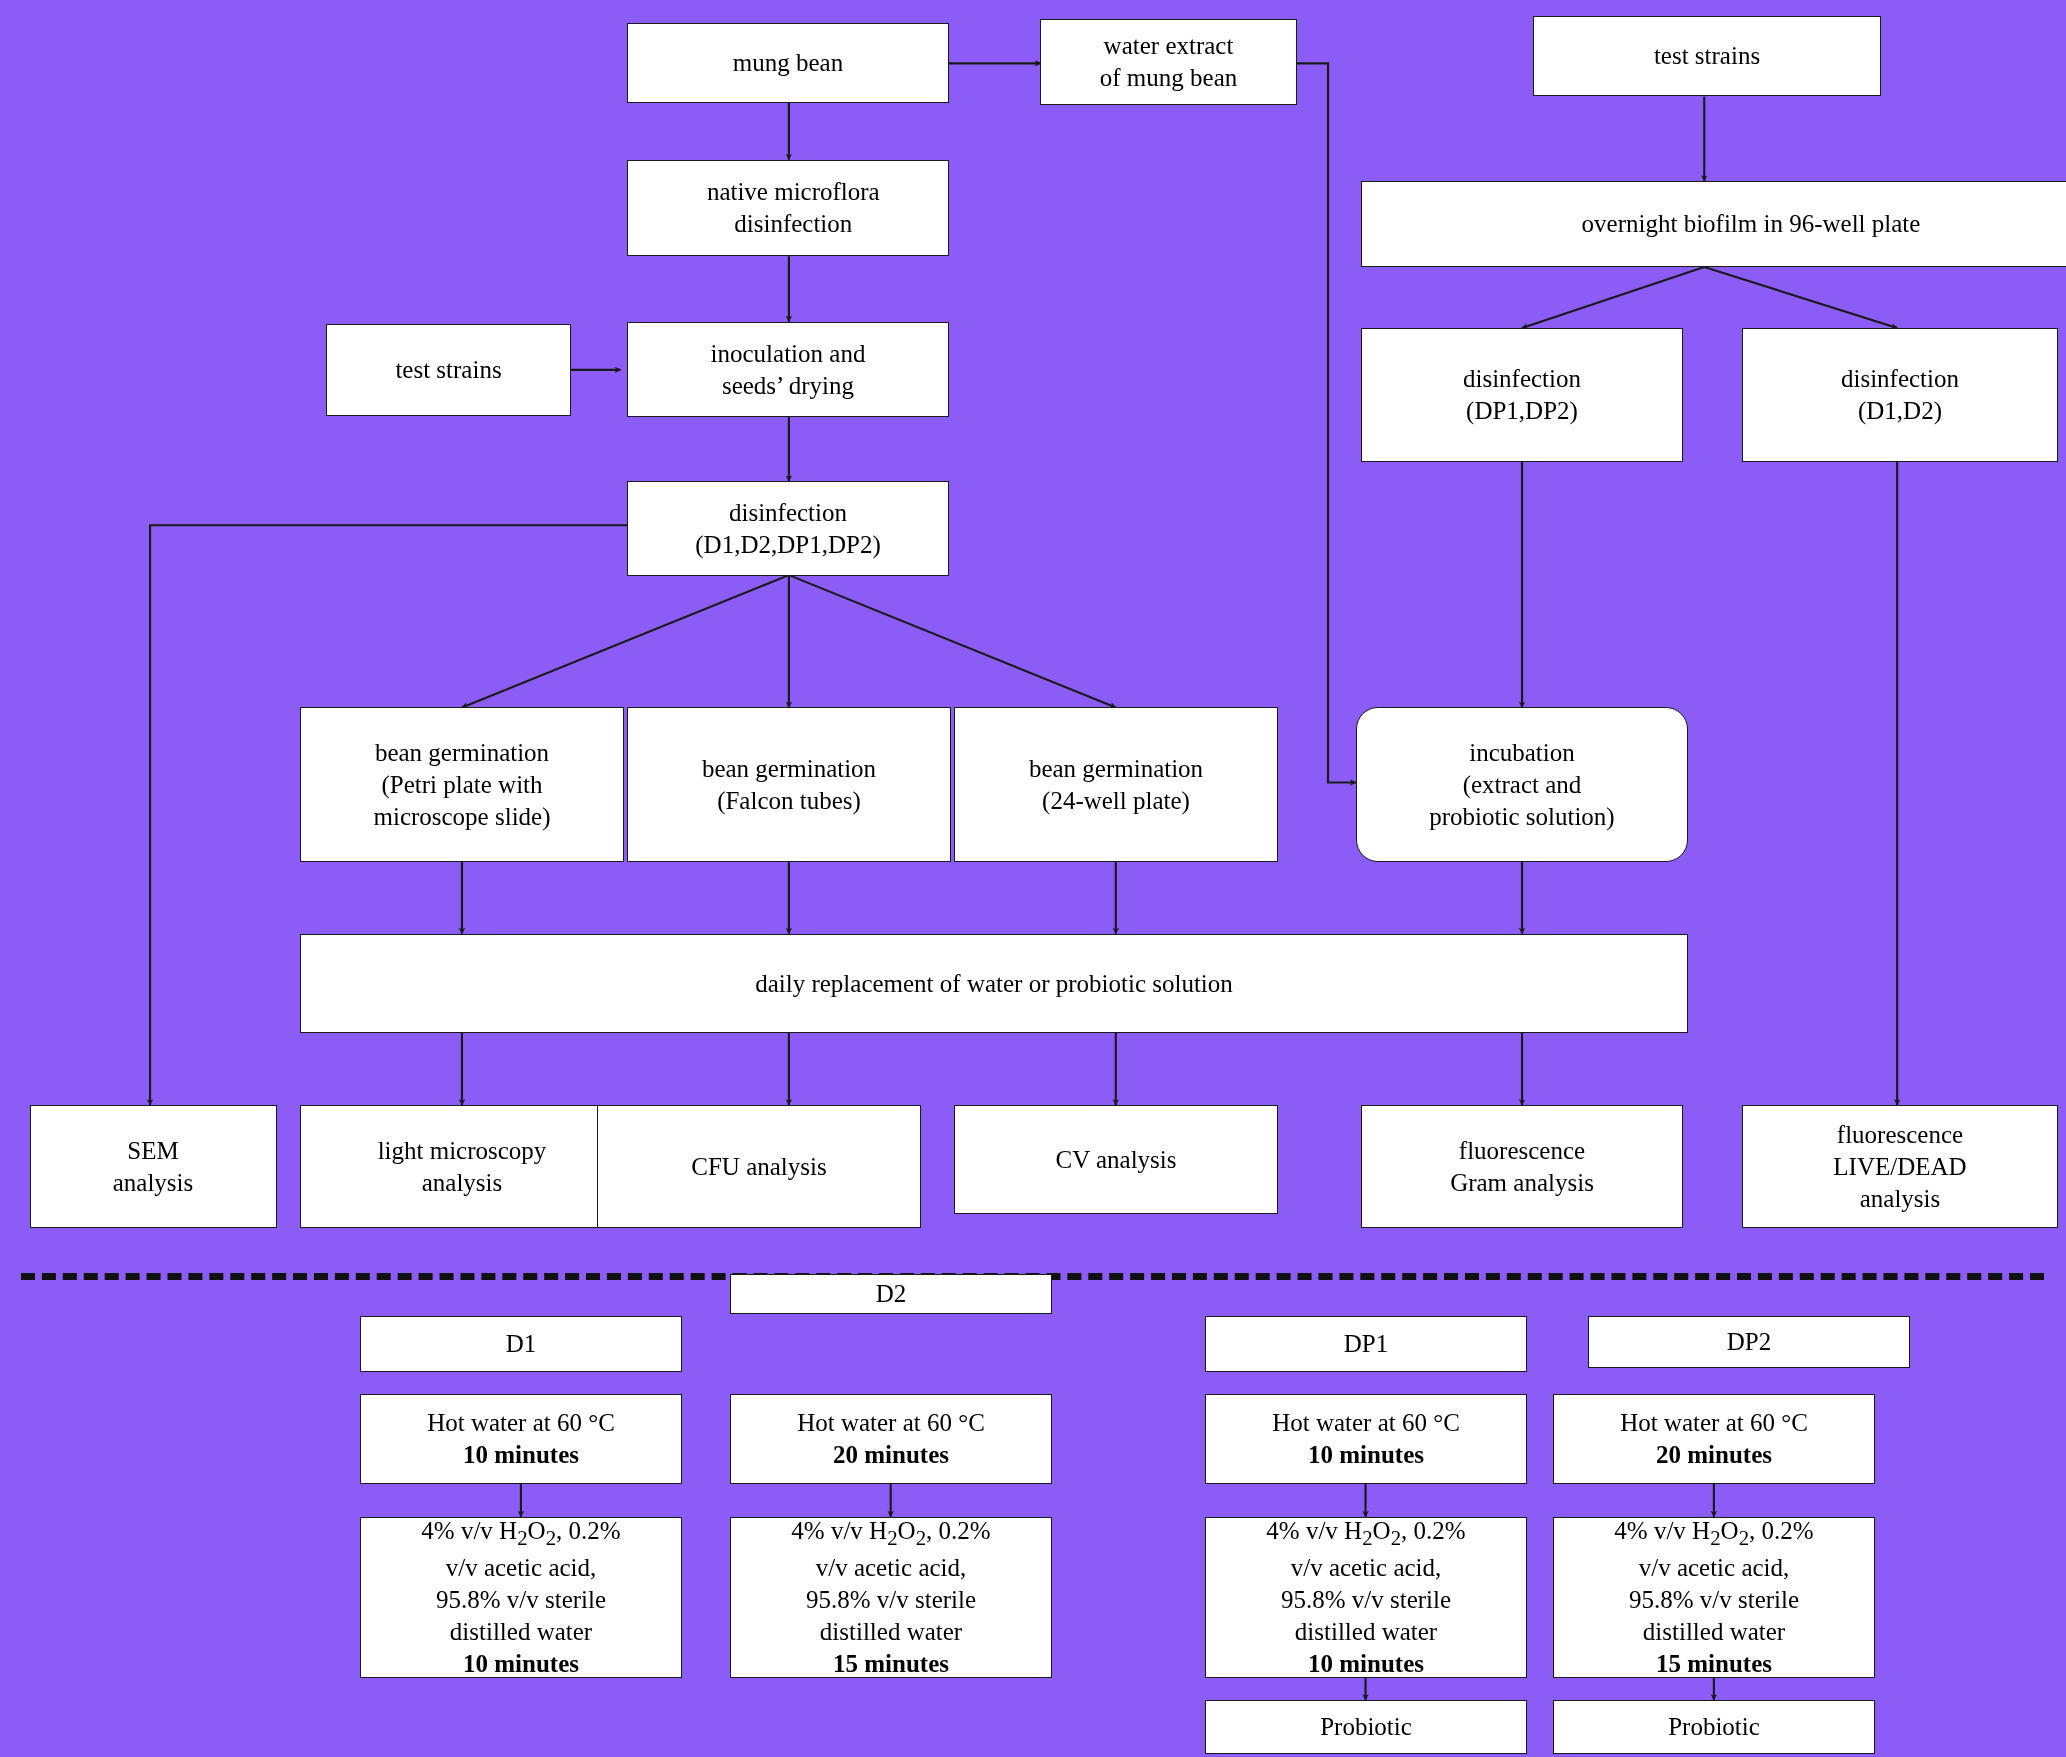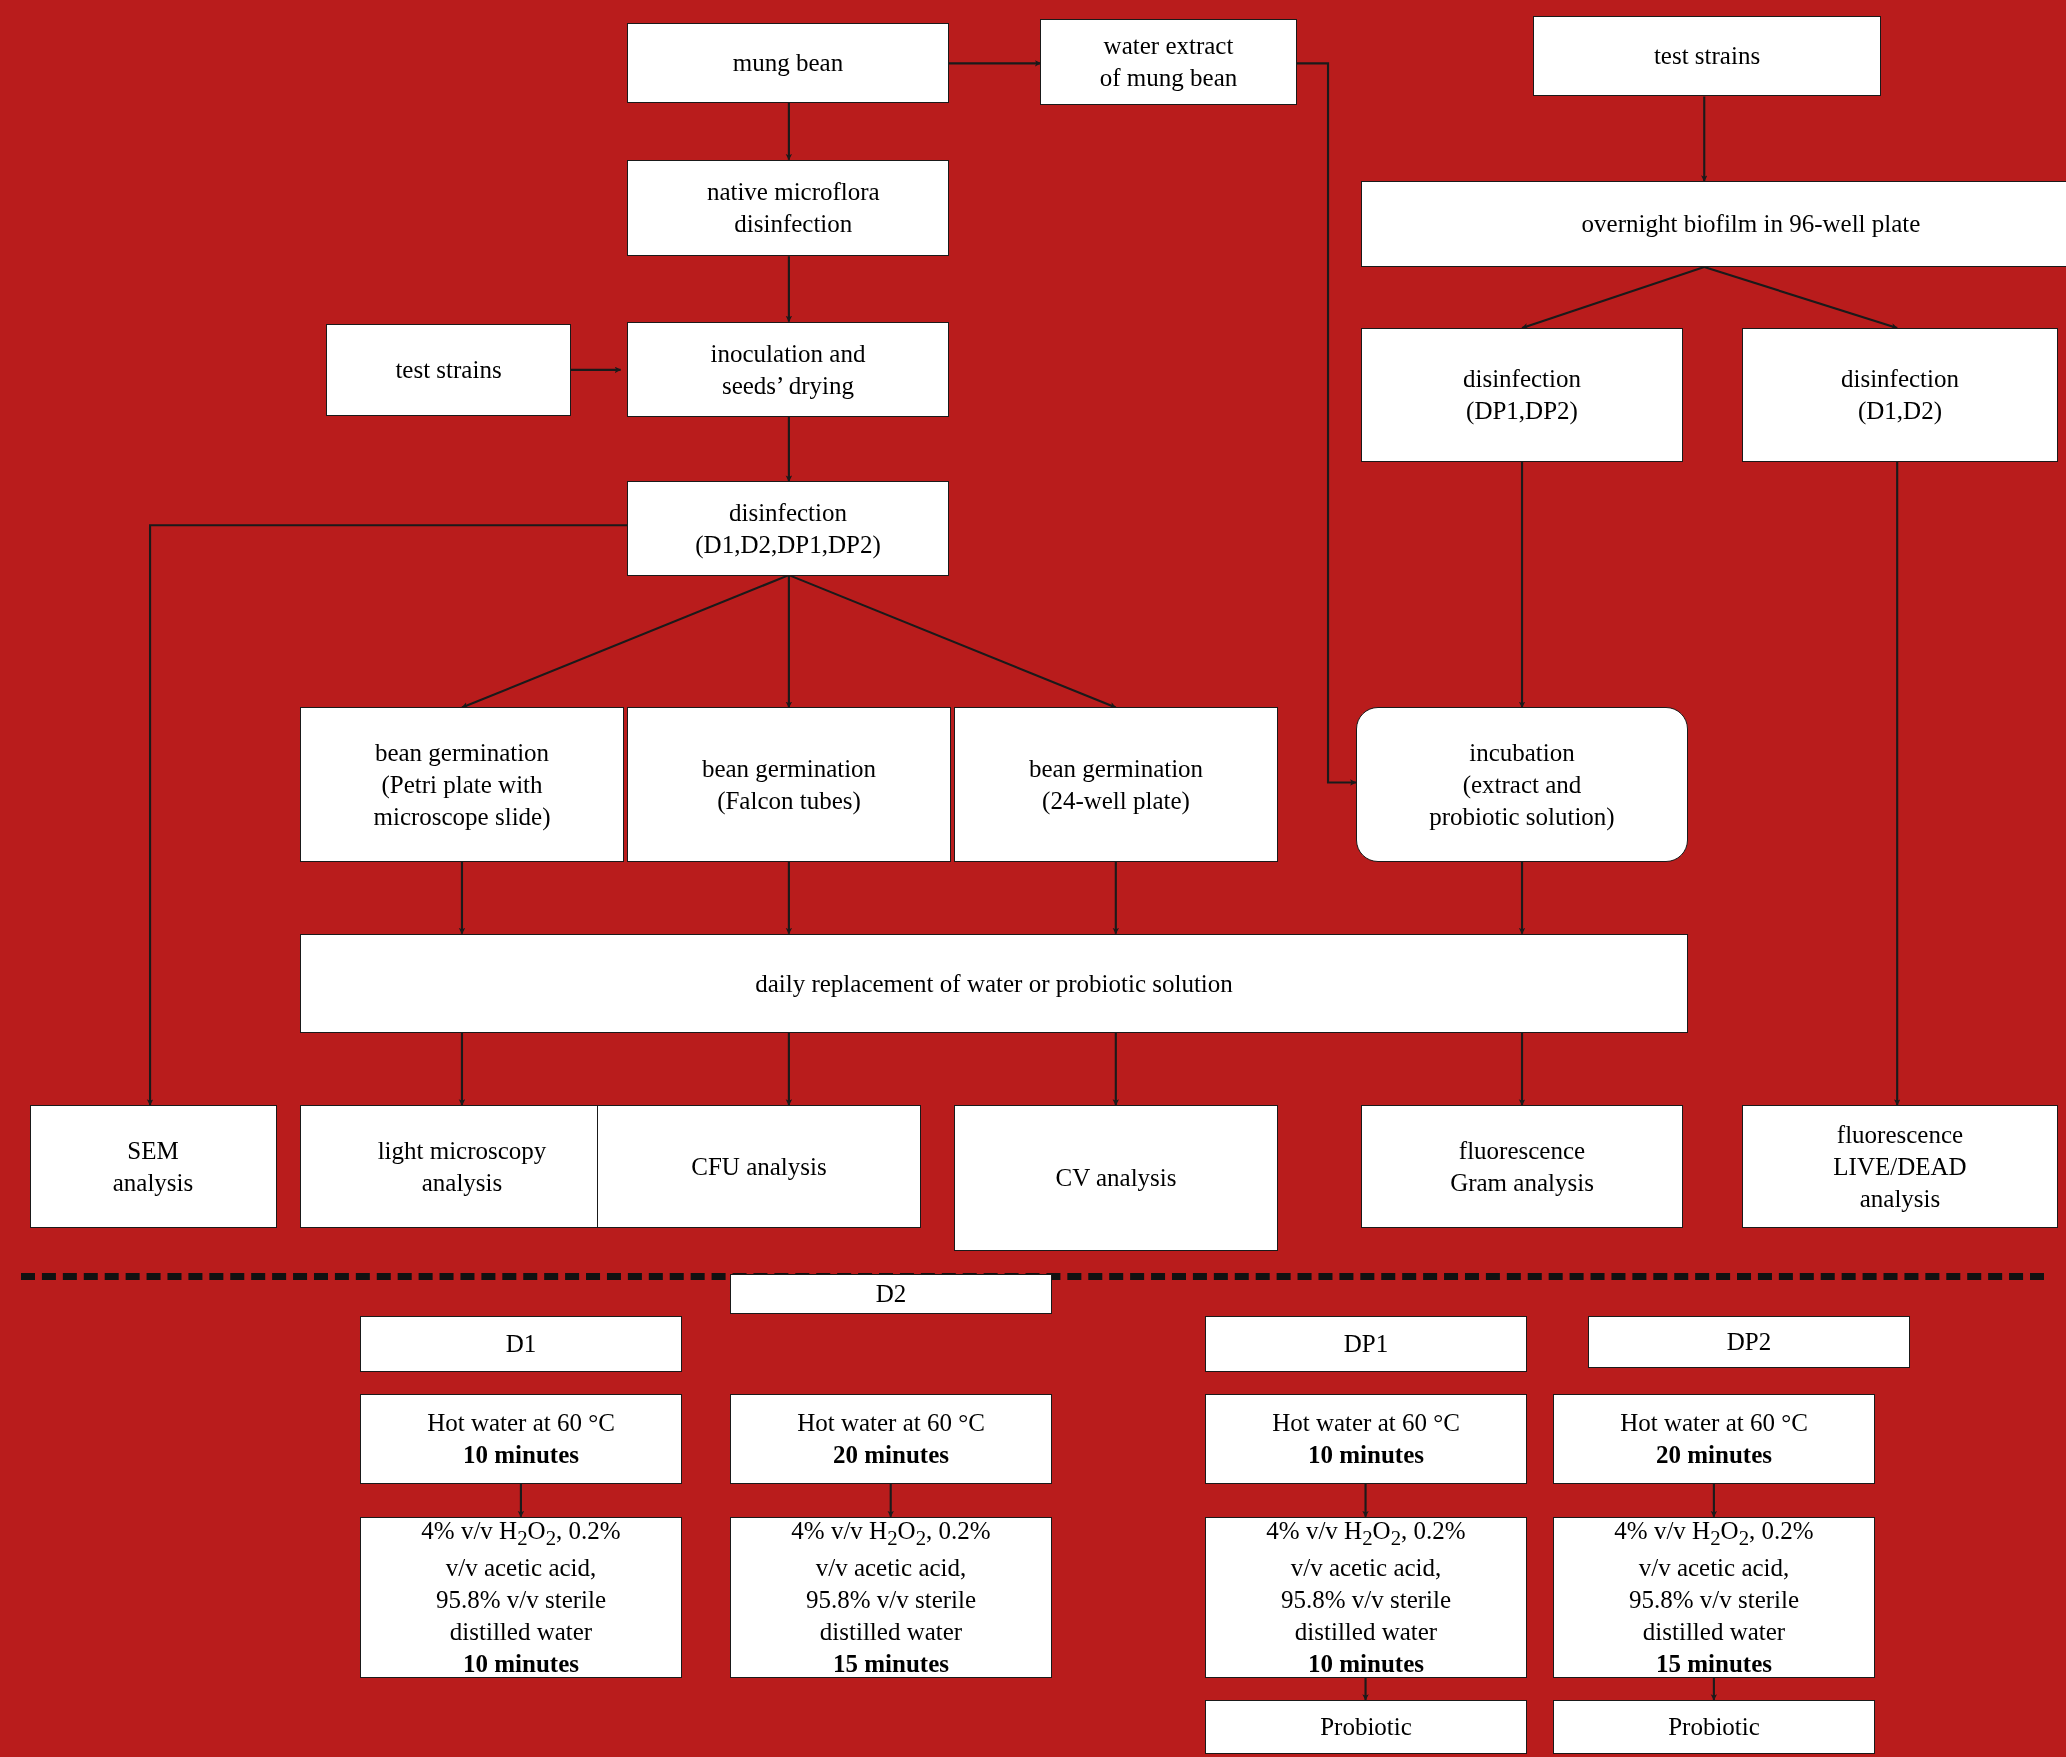--- a/index.html
+++ b/index.html
@@ -1,17 +1,17 @@
 <!DOCTYPE html>
 <html style="font-size:8.6px"><head>
 <meta charset="utf-8">
 <style>
   html,body{margin:0;padding:0;background:#ffffff;}
   body{font-family:"Liberation Serif","DejaVu Serif",serif;color:#000;}
-  #stage{position:relative;width:2066px;height:1758px;background:#b91c1c;overflow:hidden;}
+  #stage{position:relative;width:2066px;height:1758px;background:#8b5cf6;overflow:hidden;}
 
   .node{
     position:absolute;
     box-sizing:border-box;
     border:1.6px solid #1a1a1a;
     background:#fff;
     display:flex;align-items:center;justify-content:center;
     text-align:center;
     line-height:1.28;
     font-size:25px;
@@ -154,21 +154,21 @@
   </div>
 
   <div class="node" style="left:300px;top:1105px;width:324px;height:123px;">
     <span class="txt ml">light microscopy<br>analysis</span>
   </div>
 
   <div class="node" style="left:597px;top:1105px;width:324px;height:123px;">
     <span class="txt">CFU analysis</span>
   </div>
 
-  <div class="node" style="left:954px;top:1105px;width:324px;height:146px;">
+  <div class="node" style="left:954px;top:1105px;width:324px;height:109px;">
     <span class="txt">CV analysis</span>
   </div>
 
   <div class="node" style="left:1361px;top:1105px;width:322px;height:123px;">
     <span class="txt ml">fluorescence<br>Gram analysis</span>
   </div>
 
   <div class="node" style="left:1742px;top:1105px;width:316px;height:123px;">
     <span class="txt ml">fluorescence<br>LIVE/DEAD<br>analysis</span>
   </div>

